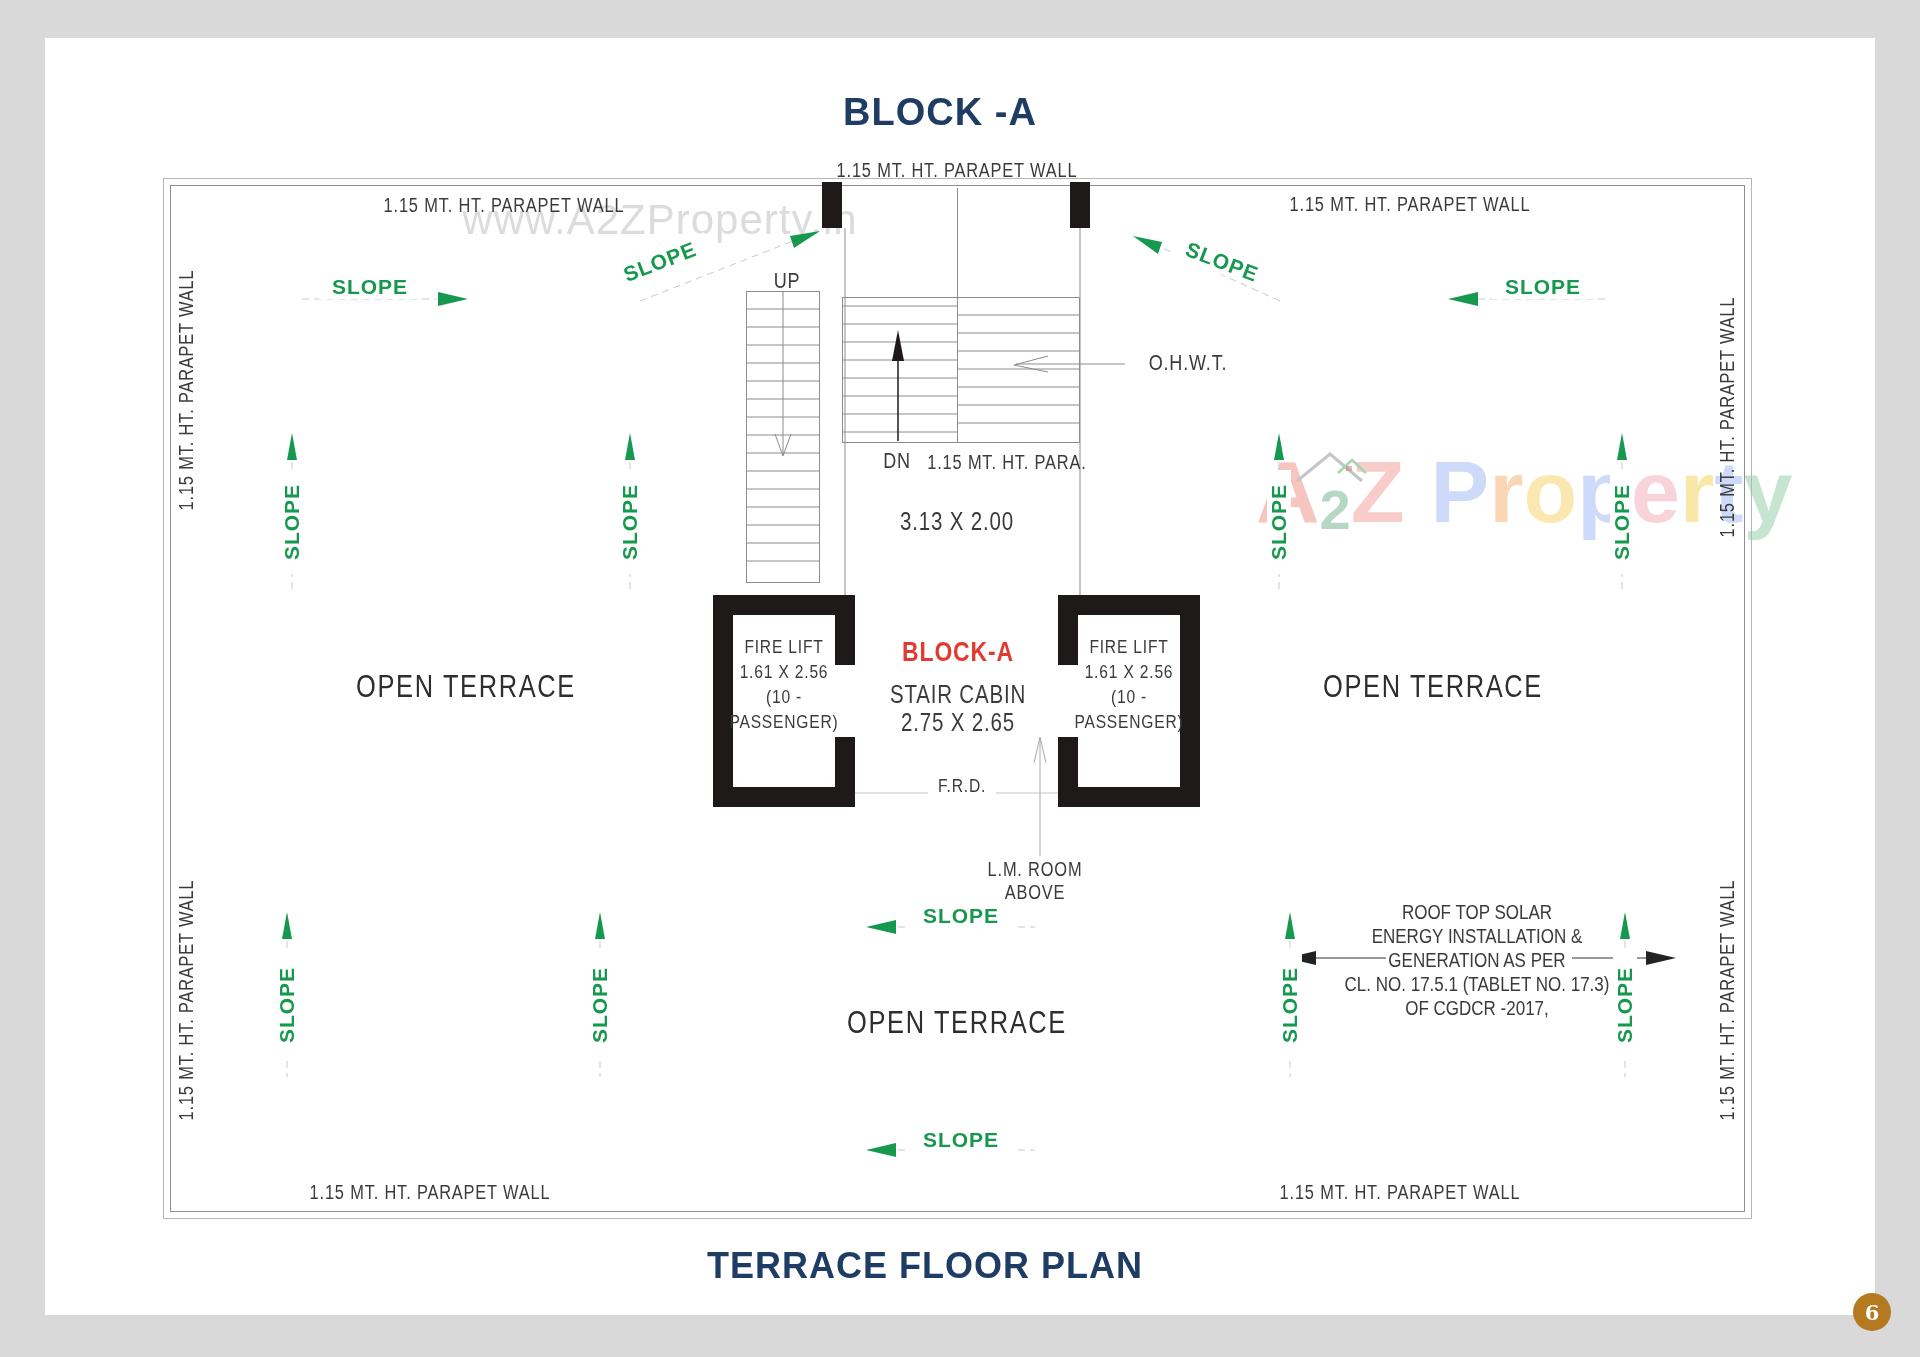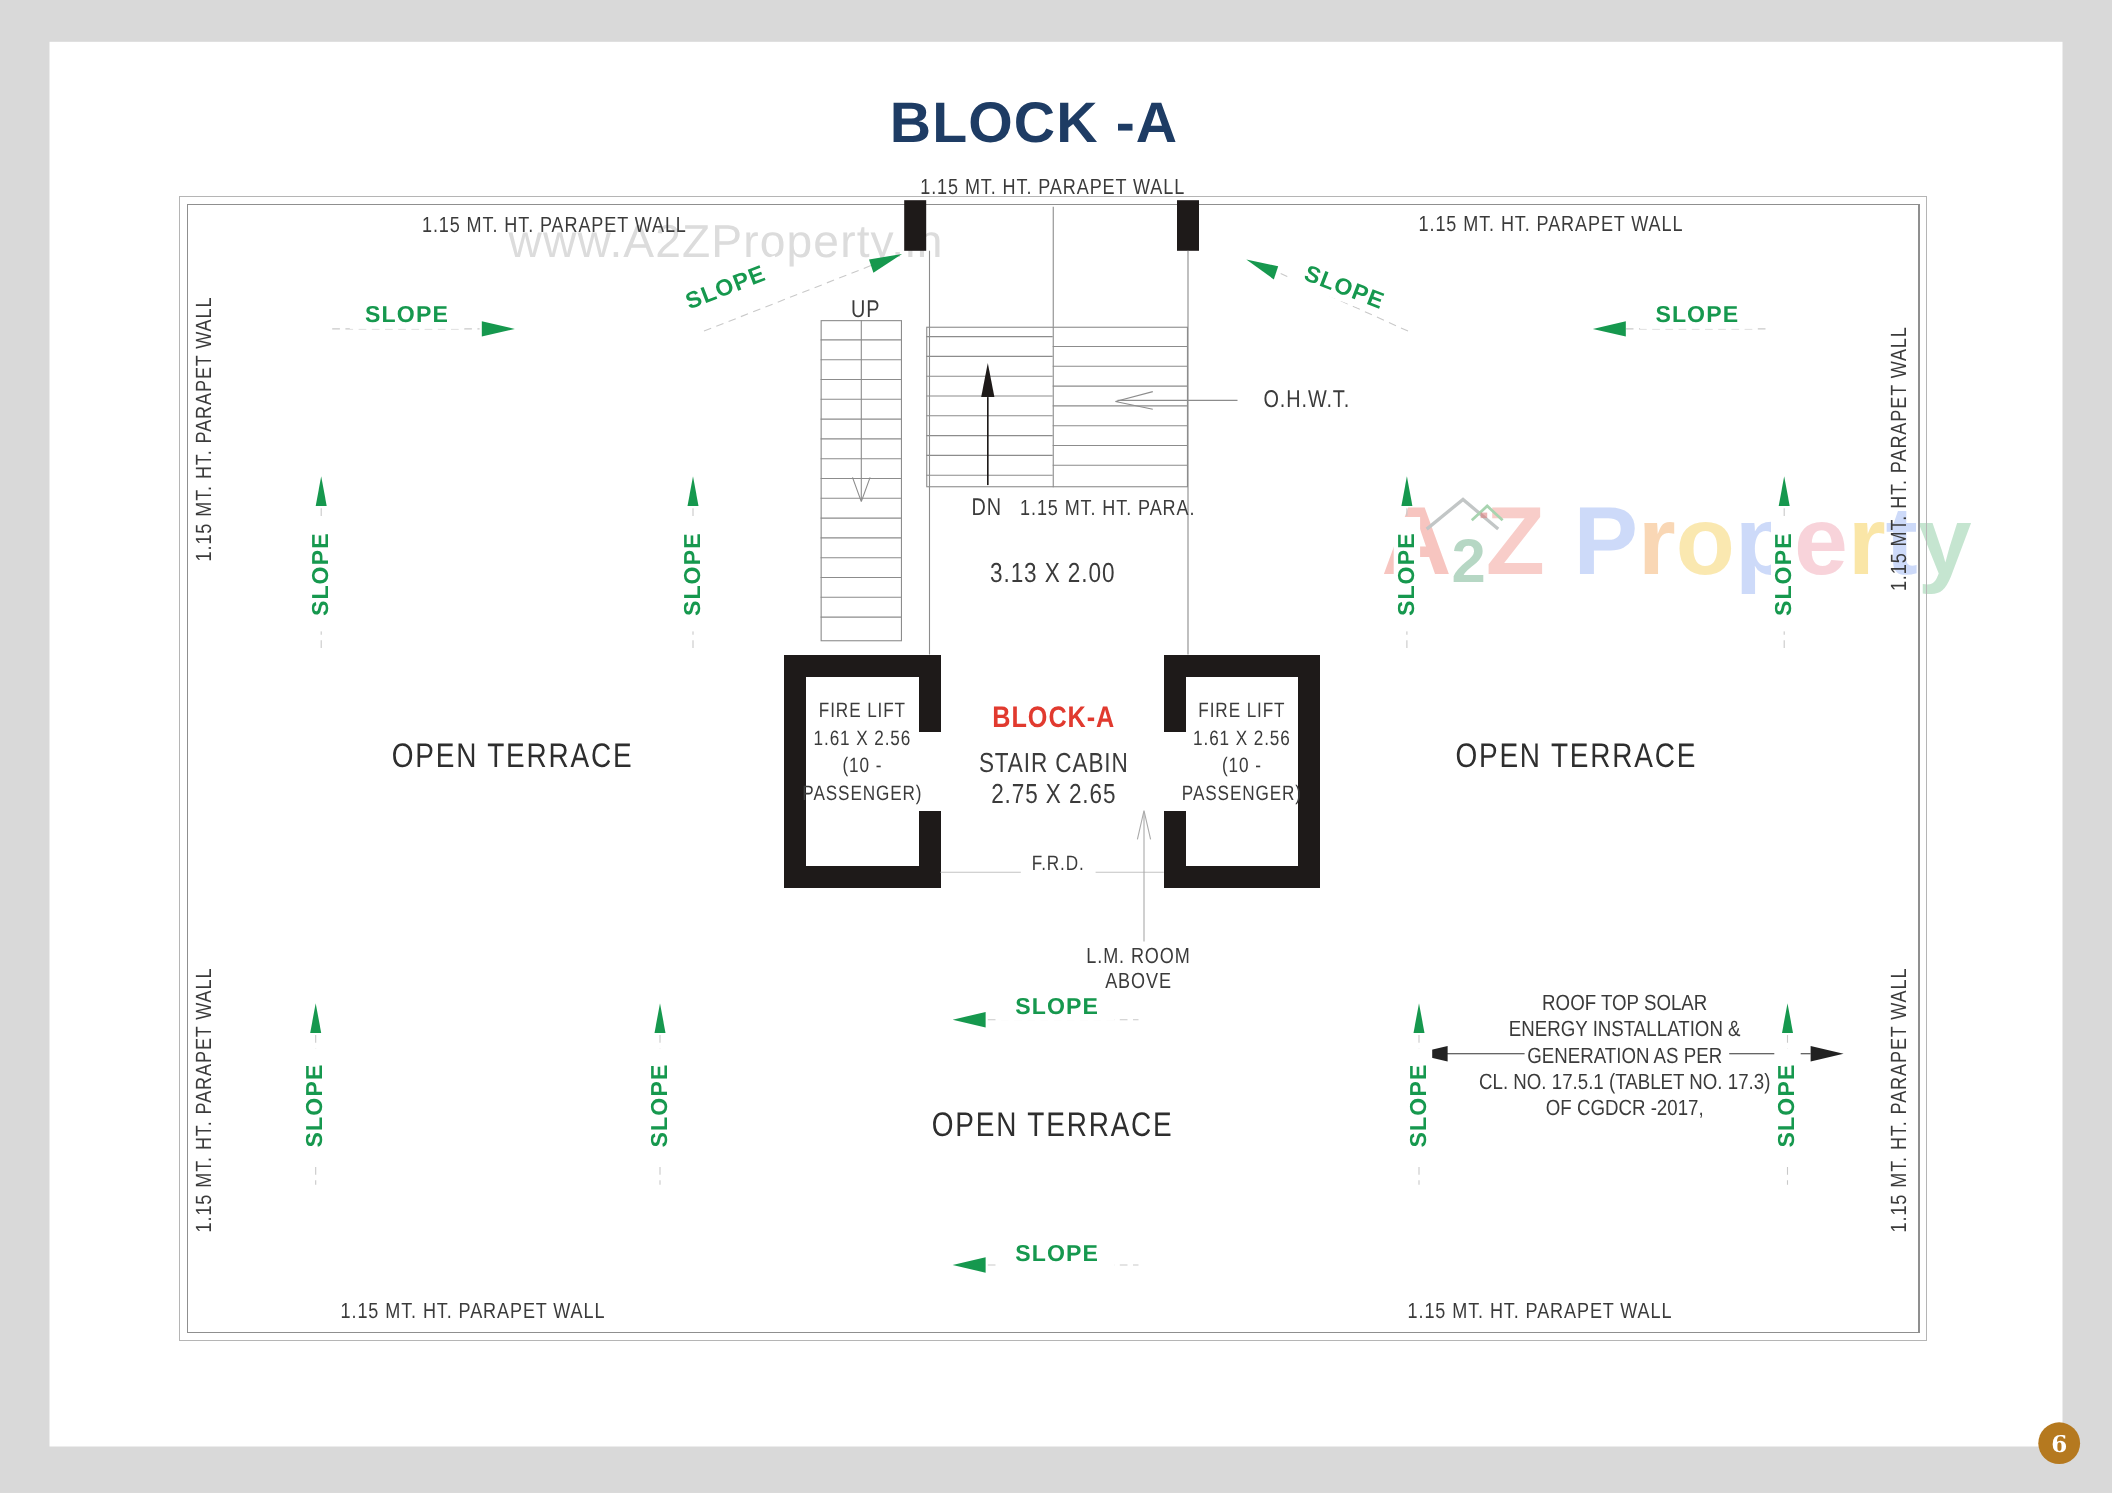--- a/index.html
+++ b/index.html
@@ -146,21 +146,22 @@
       <polygon points="866,1150 896,1143 896,1157"></polygon>
     </g>
 
     <g fill="none">
       <path d="M1297 481 L1330 454 L1362 481" stroke="#c2c6c6" stroke-width="3"></path>
       <path d="M1338 473 L1352 460 L1366 473" stroke="#a8d4b0" stroke-width="2.5"></path>
       <rect x="1346" y="466" width="6" height="5" fill="rgba(220,120,120,0.55)"></rect>
     </g>
   </svg>
 
-  <div class="lbl navy" style="left:740px;top:90px;width:400px;height:44px;font-size:52px;">BLOCK -A</div>
+  <div class="lbl navy" style="left:740px;top:90px;width:400px;height:44px;font-size:38px;">BLOCK -A</div>
+  <div class="lbl navy" style="left:675px;top:1246px;width:500px;height:40px;font-size:36px;">TERRACE FLOOR PLAN</div>
 
   <div class="lbl arch" style="left:777px;top:158px;width:360px;height:24px;font-size:20px;">1.15 MT. HT. PARAPET WALL</div>
   <div class="lbl arch" style="left:324px;top:193px;width:360px;height:24px;font-size:20px;">1.15 MT. HT. PARAPET WALL</div>
   <div class="lbl arch" style="left:1230px;top:192px;width:360px;height:24px;font-size:20px;">1.15 MT. HT. PARAPET WALL</div>
   <div class="lbl arch" style="left:250px;top:1180px;width:360px;height:24px;font-size:20px;">1.15 MT. HT. PARAPET WALL</div>
   <div class="lbl arch" style="left:1220px;top:1180px;width:360px;height:24px;font-size:20px;">1.15 MT. HT. PARAPET WALL</div>
   <div class="lbl arch-v" style="left:-24px;top:378px;width:420px;height:24px;font-size:20px;">1.15 MT. HT. PARAPET WALL</div>
   <div class="lbl arch-v" style="left:-24px;top:988px;width:420px;height:24px;font-size:20px;">1.15 MT. HT. PARAPET WALL</div>
   <div class="lbl arch-v" style="left:1517px;top:405px;width:420px;height:24px;font-size:20px;">1.15 MT. HT. PARAPET WALL</div>
   <div class="lbl arch-v" style="left:1517px;top:988px;width:420px;height:24px;font-size:20px;">1.15 MT. HT. PARAPET WALL</div>

